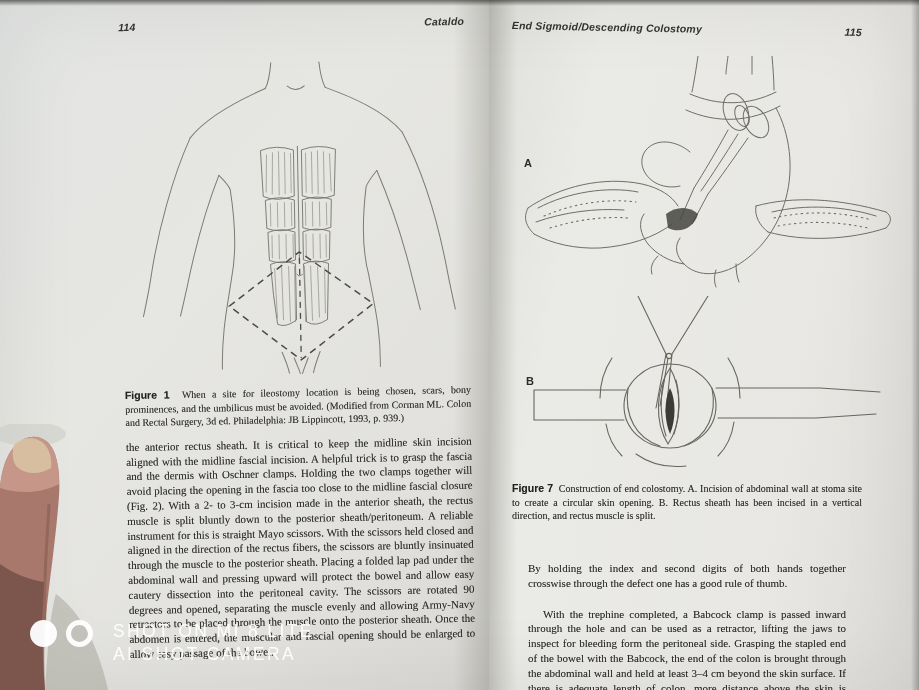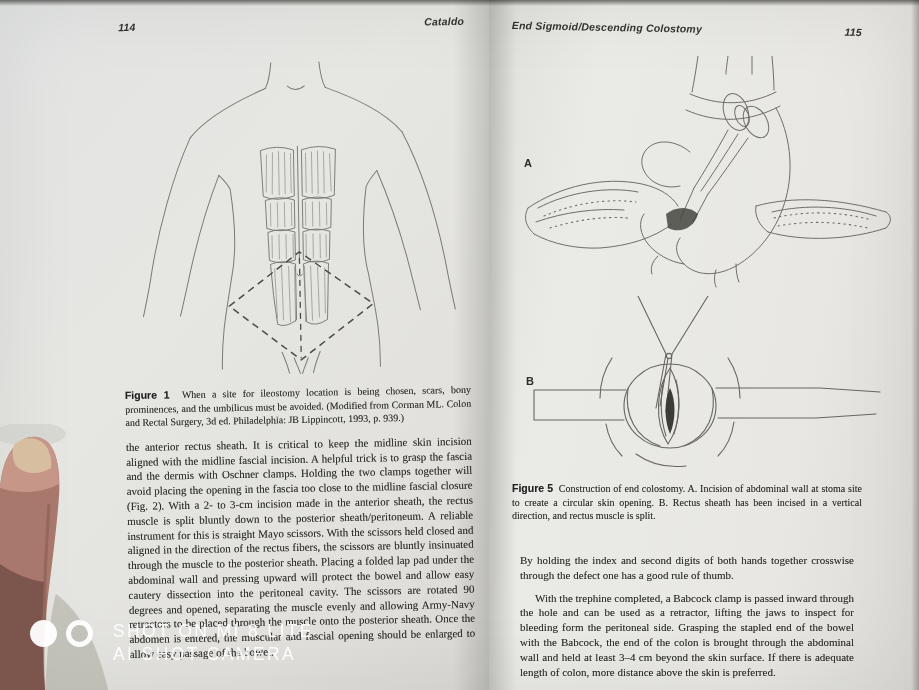--- a/index.html
+++ b/index.html
@@ -36,21 +36,21 @@
   .lp-head{display:flex;justify-content:space-between;align-items:baseline;}
   .fig1-wrap{margin-top:32px;margin-left:10px;}
   .fig1-caption{margin-top:12px;}
   .lp-body{margin-top:10px;}
   .rp-head{position:absolute;left:512px;top:19px;width:350px;display:flex;
     justify-content:space-between;align-items:baseline;transform:rotate(1.15deg);transform-origin:0 0;}
   .figA{position:absolute;left:520px;top:56px;}
   .figB{position:absolute;left:520px;top:296px;}
   .fig2-caption{position:absolute;left:512px;top:482px;width:350px;}
   .rp-body{position:absolute;left:512px;top:545px;width:350px;}
-  .rp-body p{margin:8px;}
+  .rp-body p{margin:16px;}
   
   .watermark{position:absolute;left:30px;top:620px;display:flex;align-items:flex-start;gap:9px;
     pointer-events:none;z-index:30;}
   .wm-dot{width:27px;height:27px;border-radius:50%;background:rgba(255,255,255,0.95);}
   .wm-ring{width:27px;height:27px;border-radius:50%;border:5px solid rgba(255,255,255,0.95);box-sizing:border-box;}
   .wm-text{margin-left:11px;font-family:"Liberation Sans",sans-serif;font-size:17.5px;
     line-height:23px;letter-spacing:2.4px;color:rgba(255,255,255,0.92);white-space:nowrap;}
   
   .finger{position:absolute;left:0;top:424px;z-index:25;}
   svg{display:block;}
@@ -191,21 +191,21 @@
         <path d="M116,158 C130,168 148,172 166,170"></path>
         <path d="M14,94 L106,94 M14,124 L104,124 M14,94 L14,124"></path>
         <path d="M196,92 L300,92 M198,122 L296,122 M300,92 L360,96 M296,122 L356,118"></path>
       </g>
       <path fill="#3c3c36" d="M150,92 C144,104 144,124 150,138 C156,124 156,104 150,92 Z"></path>
     </svg>
   </div>
   <div class="panel-label" style="left:526px;top:375px;">B</div>
 
   <div class="fig2-caption caption serif">
-    <span class="figlabel">Figure 5</span>&nbsp;&nbsp;<span>Construction of end colostomy. A. Incision of abdominal wall at stoma site to create a circular skin opening. B. Rectus sheath has been incised in a vertical direction, and rectus muscle is split.</span>
+    <span class="figlabel">Figure 7</span>&nbsp;&nbsp;<span>Construction of end colostomy. A. Incision of abdominal wall at stoma site to create a circular skin opening. B. Rectus sheath has been incised in a vertical direction, and rectus muscle is split.</span>
   </div>
 
   <div class="rp-body body-text serif">
     <p>By holding the index and second digits of both hands together crosswise through the defect one has a good rule of thumb.</p>
     <p class="indent">With the trephine completed, a Babcock clamp is passed inward through the hole and can be used as a retractor, lifting the jaws to inspect for bleeding form the peritoneal side. Grasping the stapled end of the bowel with the Babcock, the end of the colon is brought through the abdominal wall and held at least 3–4 cm beyond the skin surface. If there is adequate length of colon, more distance above the skin is preferred.</p>
   </div>
 
   <div class="finger">
     <svg width="150" height="266" viewBox="0 0 150 266">
       <ellipse cx="30" cy="10" rx="36" ry="12" fill="#c9cac4" opacity="0.5"></ellipse>

